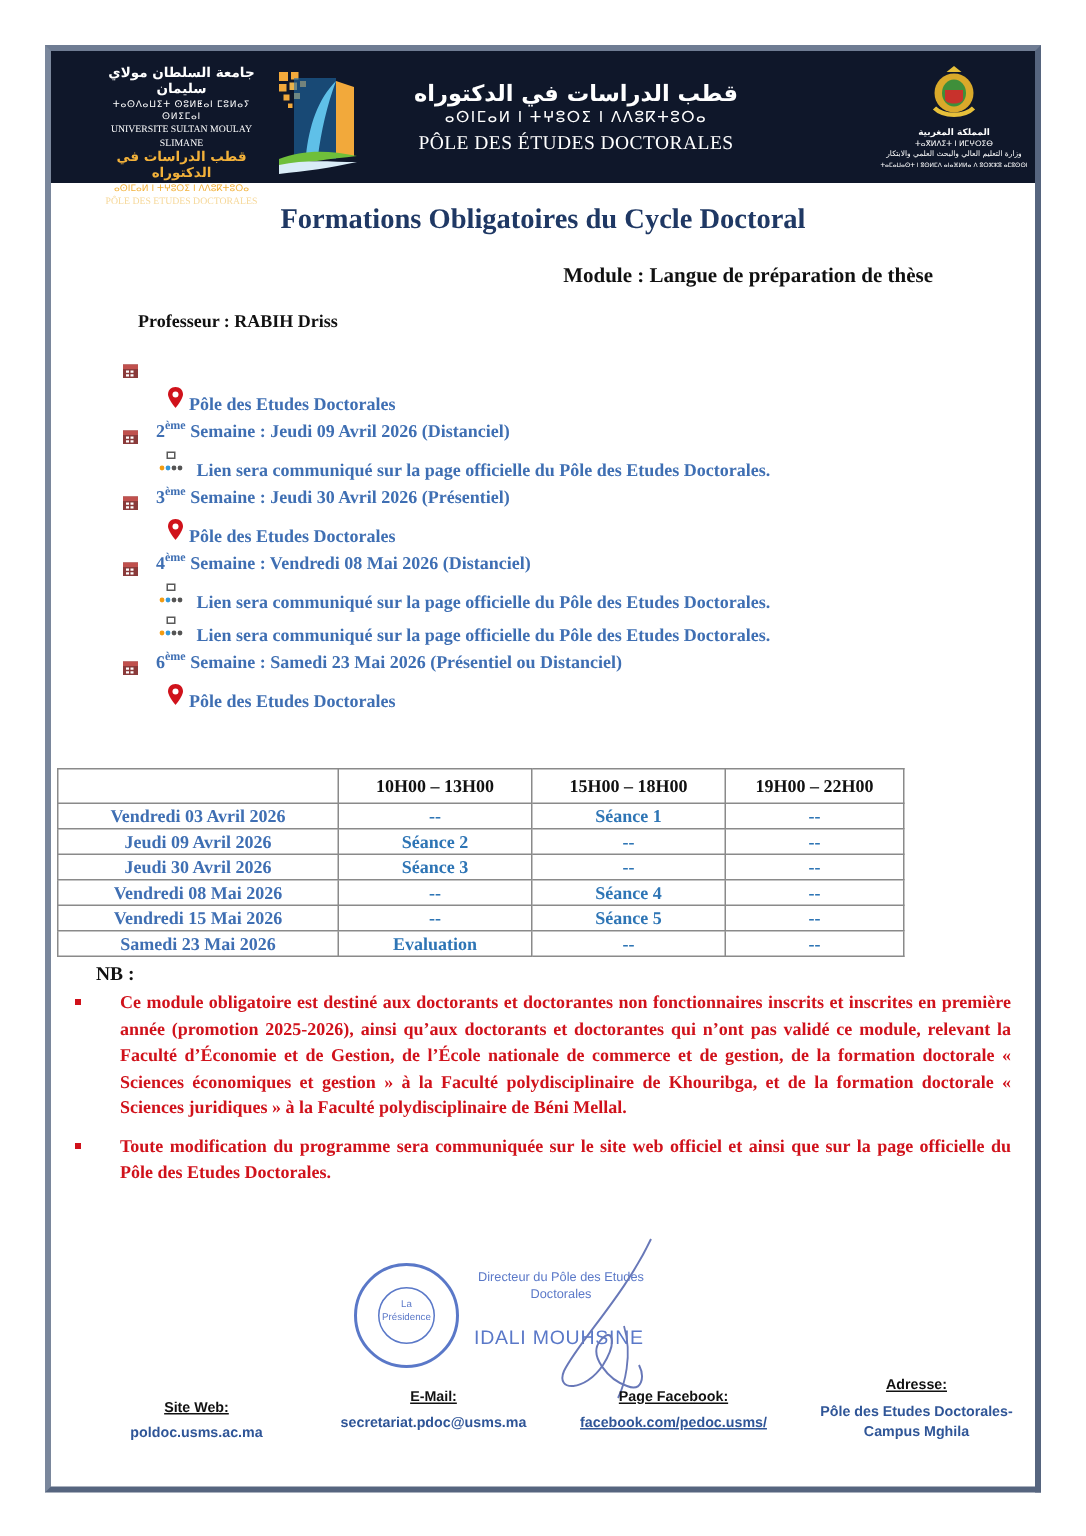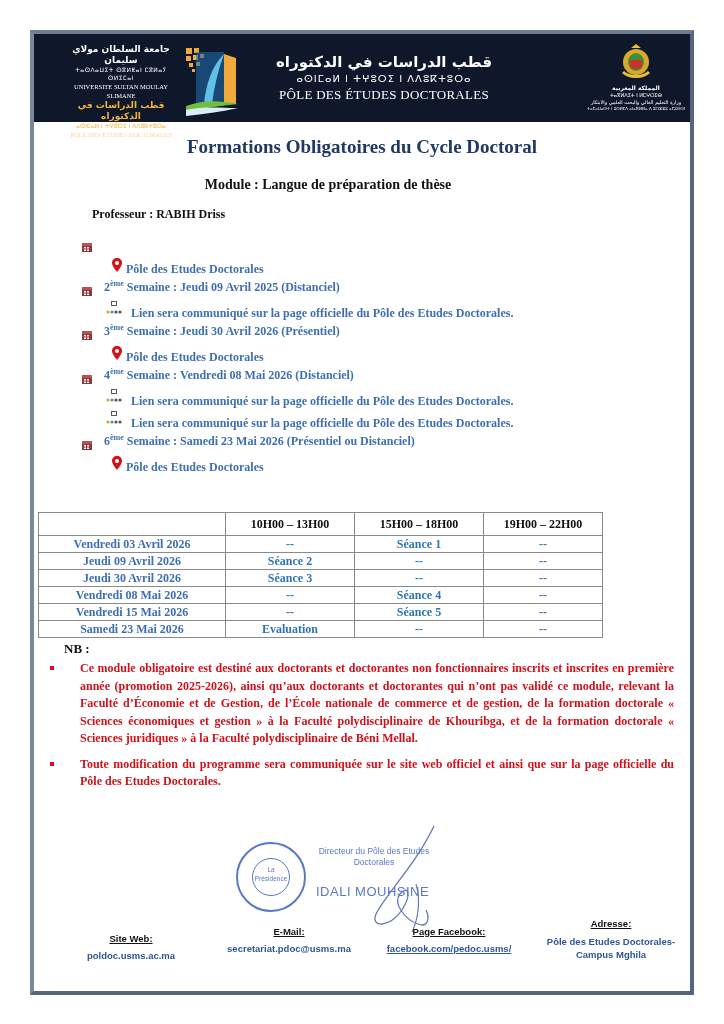--- a/index.html
+++ b/index.html
@@ -26,21 +26,21 @@
   .center-tf { font-family: "DejaVu Sans", sans-serif; font-size: 10px; line-height: 14px; letter-spacing: 1px; }
   .center-fr { font-size: 13px; line-height: 18px; letter-spacing: 0.3px; }
   .kingdom-block { position: absolute; left: 550px; top: 8px; width: 104px; text-align: center; color: #fff; }
   .emblem { width: 34px; height: 38px; margin: 0 auto; }
   .kingdom-ar { font-family: "DejaVu Sans", sans-serif; font-size: 6px; font-weight: bold; line-height: 8px; }
   .kingdom-tf { font-family: "DejaVu Sans", sans-serif; font-size: 5px; line-height: 7px; }
   .ministry-ar { font-family: "DejaVu Sans", sans-serif; font-size: 5px; line-height: 7px; white-space: nowrap; }
   .ministry-tf { font-family: "DejaVu Sans", sans-serif; font-size: 4px; line-height: 6px; white-space: nowrap; }
 
   .doc-title { position: absolute; left: 0; top: 102px; width: 656px; text-align: center; font-size: 19px; font-weight: bold; color: #1f3864; }
-  .module-title { position: absolute; left: 0; top: 143px; width: 588px; text-align: center; font-size: 14px; font-weight: bold; color: #111; }
+  .module-title { position: absolute; left: 0; top: 143px; width: 588px; text-align: right; font-size: 14px; font-weight: bold; color: #111; }
   .professor { position: absolute; left: 58px; top: 173px; font-size: 12px; font-weight: bold; color: #111; }
 
   .weeks { position: absolute; left: 48px; top: 200px; width: 600px; }
   .week-line { position: relative; height: 22px; font-size: 12px; font-weight: bold; color: #3f6fb3; white-space: nowrap; }
   .week-line .cal { position: absolute; left: 0; top: 7px; width: 10px; height: 10px; }
   .week-line .wtext { position: absolute; left: 22px; top: 1px; }
   .week-line sup { font-size: 8px; vertical-align: 5px; }
   .sub-line { position: relative; height: 22px; font-size: 12px; font-weight: bold; color: #3f6fb3; white-space: nowrap; }
   .sub-line .pin { position: absolute; left: 30px; top: 2px; width: 10px; height: 14px; }
   .sub-line .ptext { position: absolute; left: 44px; top: 6px; }
@@ -152,21 +152,21 @@
       </div>
       <div class="week-line">
         <span class="cal"><svg viewBox="0 0 10 10">
             <rect x="0" y="1" width="10" height="9" fill="#8a3a3a"></rect>
             <rect x="0" y="1" width="10" height="3" fill="#c0504d"></rect>
             <rect x="2" y="5" width="2" height="1.5" fill="#fff"></rect>
             <rect x="5" y="5" width="2" height="1.5" fill="#fff"></rect>
             <rect x="2" y="7.5" width="2" height="1.5" fill="#fff"></rect>
             <rect x="5" y="7.5" width="2" height="1.5" fill="#fff"></rect>
           </svg></span>
-        <span class="wtext"><span>2</span><sup>ème</sup><span> Semaine : Jeudi 09 Avril 2025 (Distanciel)</span></span>
+        <span class="wtext"><span>2</span><sup>ème</sup><span> Semaine : Jeudi 09 Avril 2026 (Distanciel)</span></span>
       </div>
       <div class="sub-line">
         <span class="meet"><svg viewBox="0 0 16 16">
             <rect x="5" y="1" width="6" height="5" fill="#5a5a5a"></rect>
             <rect x="6" y="2" width="4" height="3" fill="#fff"></rect>
             <circle cx="2" cy="12" r="1.6" fill="#f39c12"></circle>
             <circle cx="6" cy="12" r="1.6" fill="#3498db"></circle>
             <circle cx="10" cy="12" r="1.6" fill="#555"></circle>
             <circle cx="14" cy="12" r="1.6" fill="#555"></circle>
           </svg></span>

